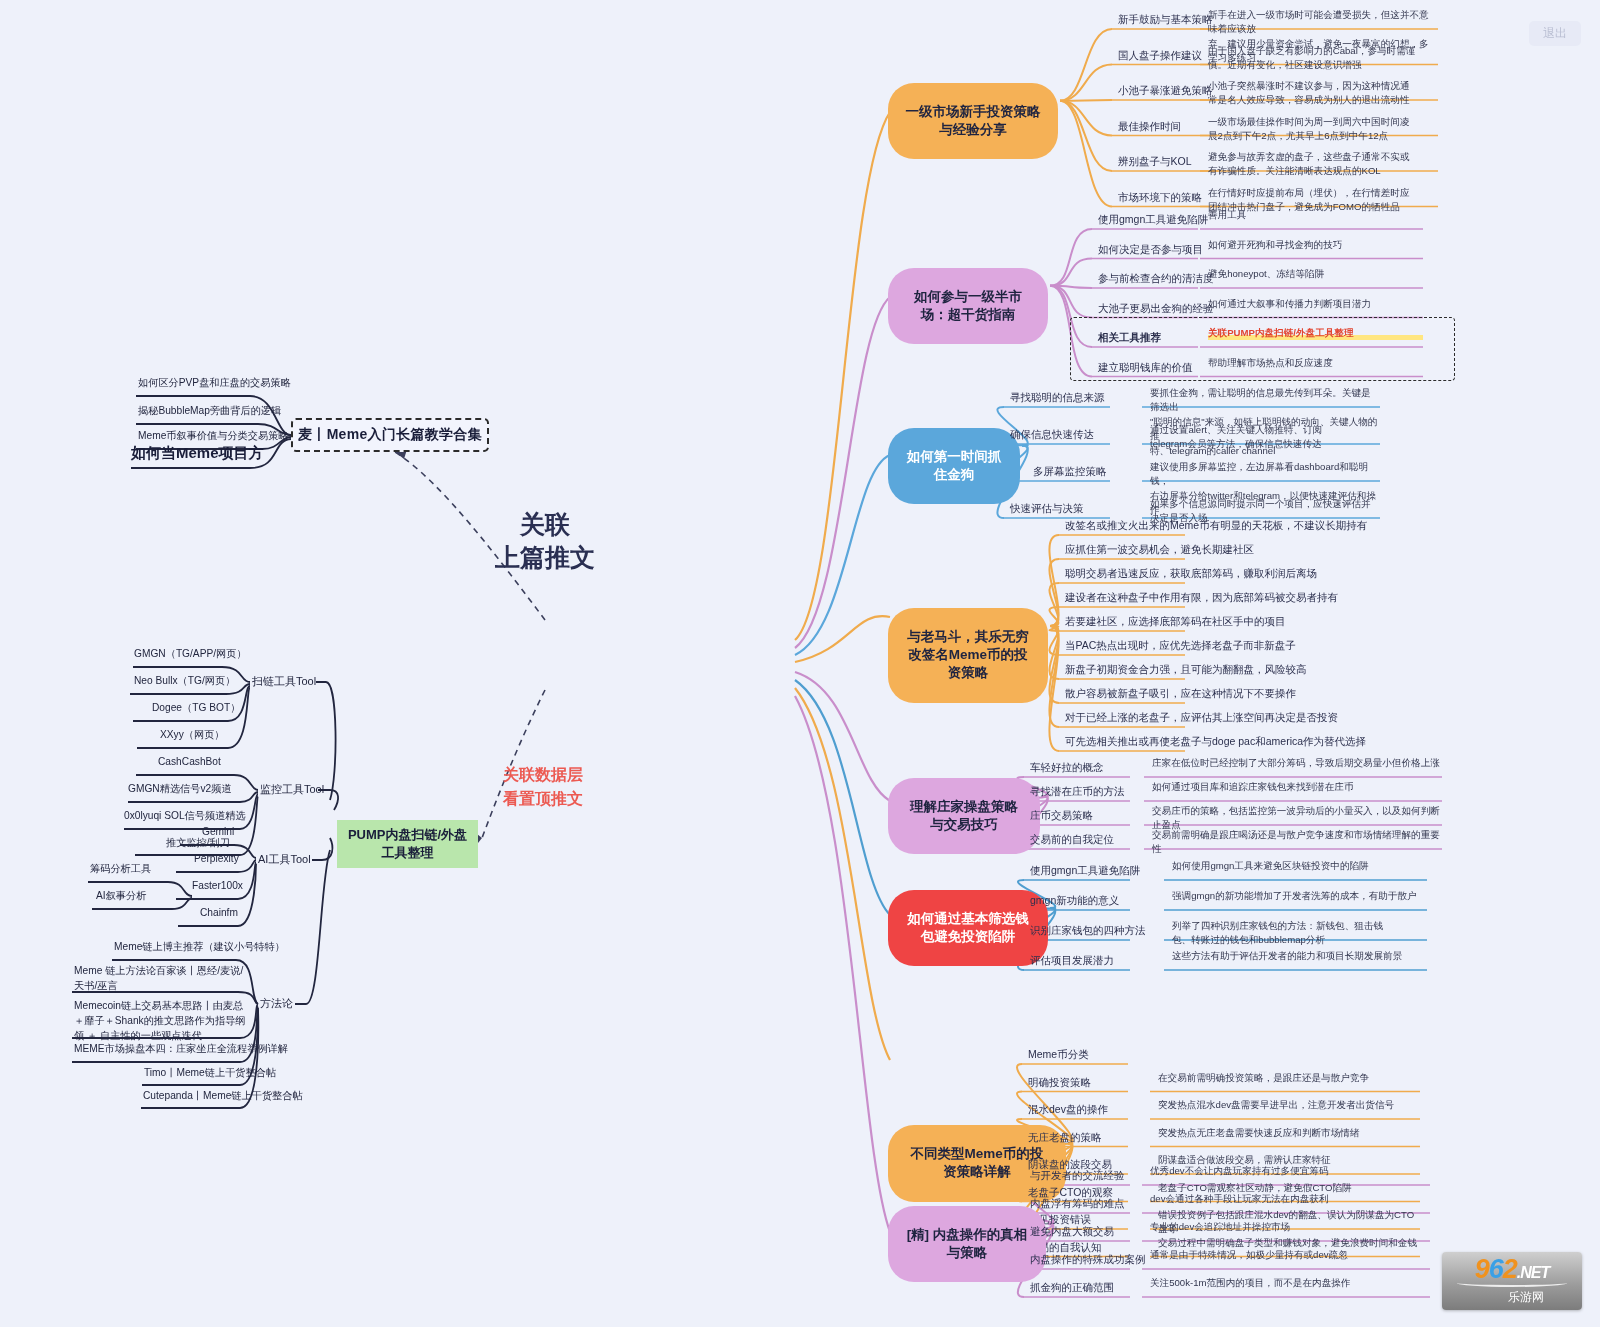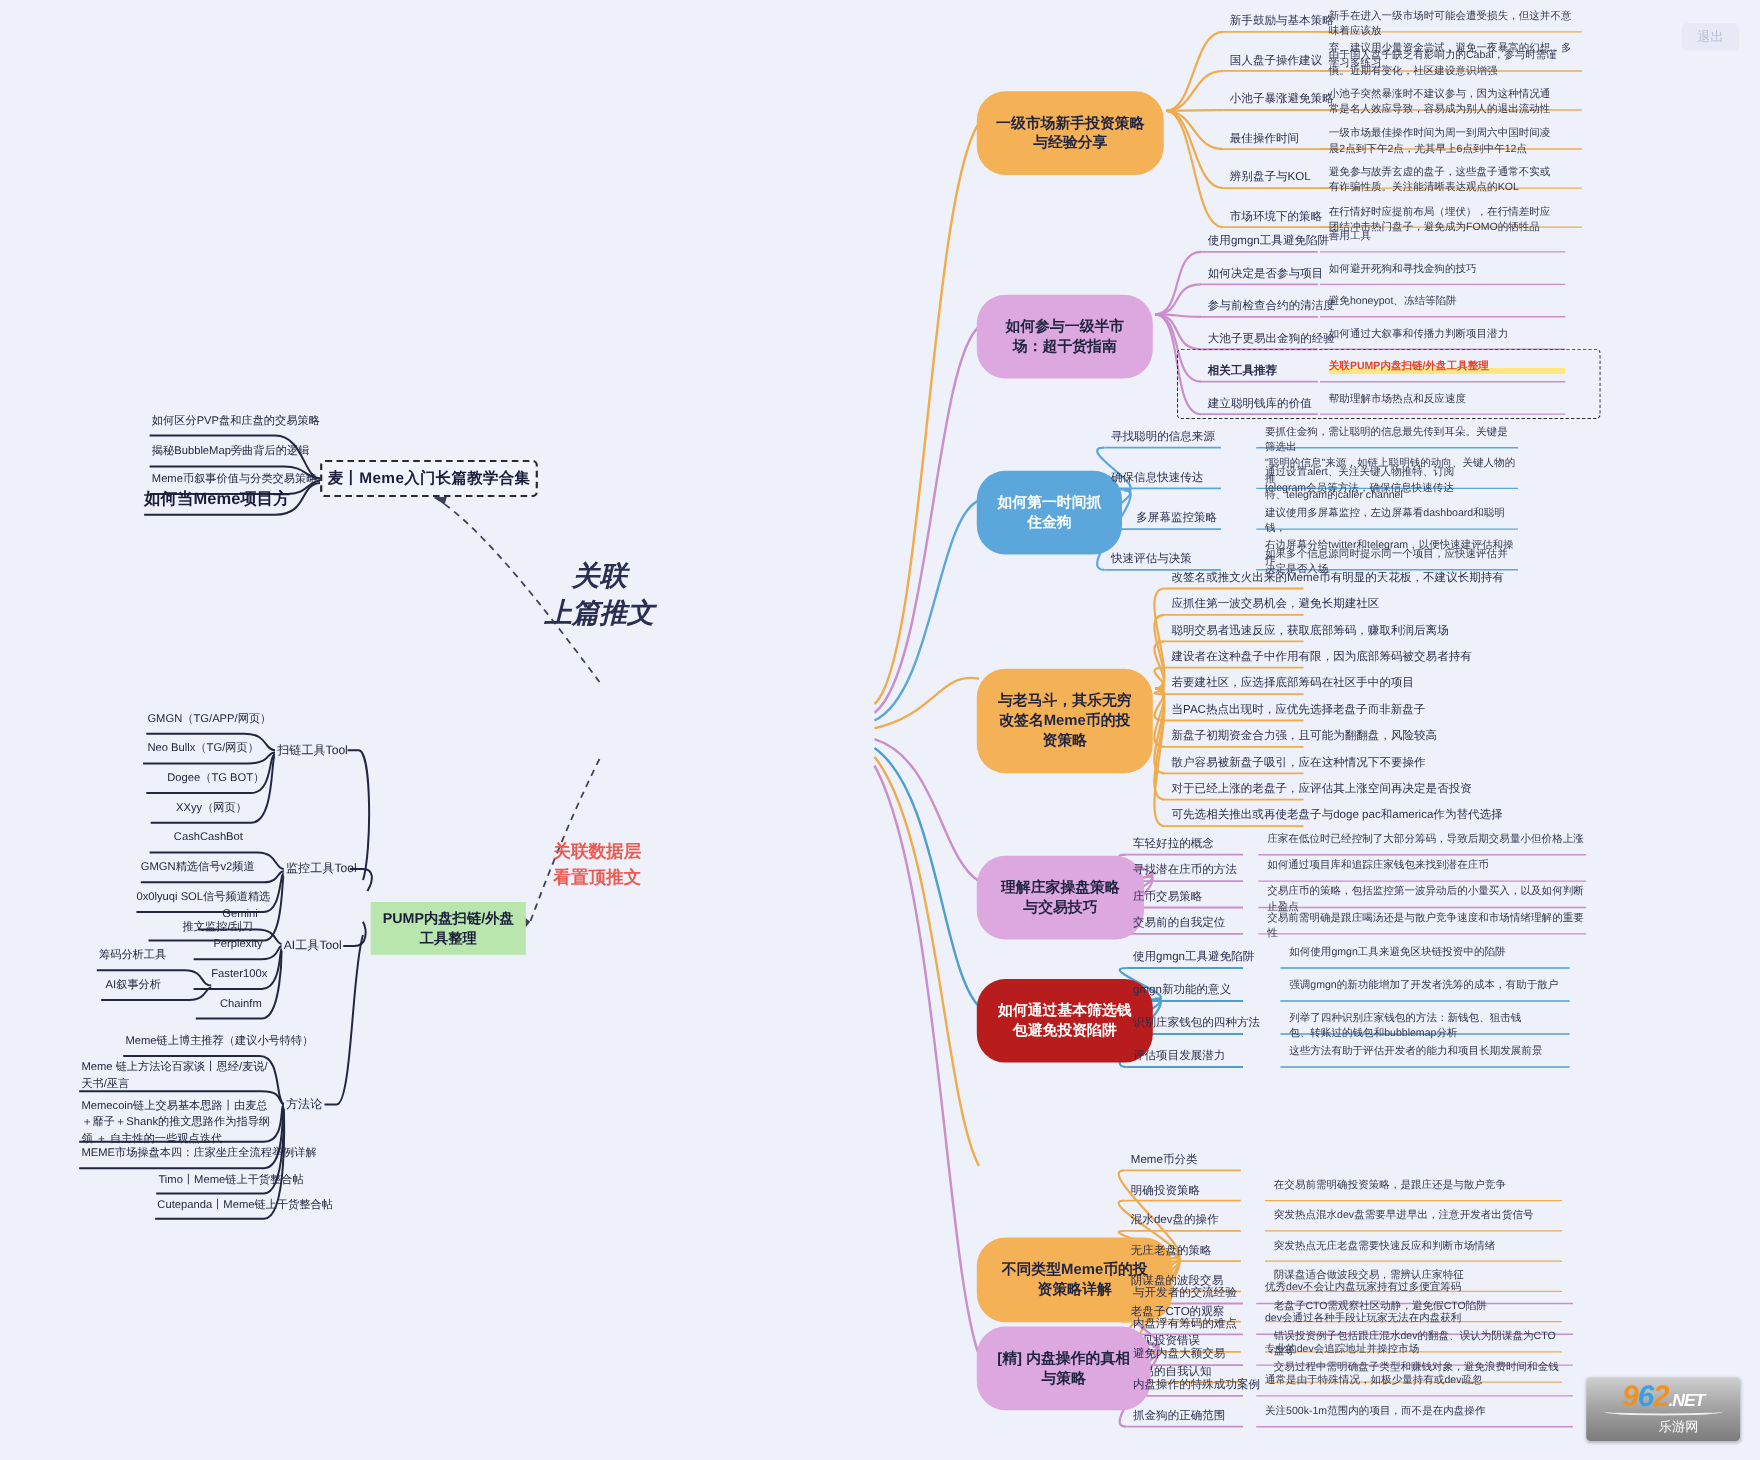--- a/index.html
+++ b/index.html
@@ -26,21 +26,21 @@
   
   .topic {
     position:absolute; border-radius:26px; padding:20px 16px;
     font-size:13.5px; font-weight:bold; color:#1f2440;
     display:flex; align-items:center; justify-content:center;
     text-align:center; line-height:1.35; white-space:pre-line;
   }
   .t-orange { background:#f5b156; }
   .t-purple { background:#dda7df; }
   .t-blue   { background:#5ba7db; color:#fff; }
-  .t-lblue  { background:#b91c1c; color:#fff; }
+  .t-lblue  { background:#ef4444; color:#fff; }
 
   
   .sub {
     position:absolute; font-size:10.5px; line-height:1.45;
     padding-bottom:3px; color:#2b2f4d; white-space:nowrap;
   }
   .leaf {
     position:absolute; font-size:9.6px; line-height:1.5; color:#33374f;
     white-space:pre-line;
   }
@@ -67,21 +67,21 @@
   }
   .box-green {
     position:absolute; left:337px; top:820px; width:141px; height:48px;
     background:#b9e6ac;
     display:flex; flex-direction:column; align-items:center; justify-content:center;
     font-size:13px; font-weight:bold; color:#1a1e3a; line-height:1.35; text-align:center;
   }
   .anno {
     position:absolute; font-weight:bold; text-align:center; line-height:1.3;
   }
-  .anno-dark { color:#2a2f52; font-size:25px;font-style:italic; }
+  .anno-dark { color:#2a2f52; font-size:25px; }
   .anno-red  { color:#ec5a52; font-size:16px; }
 
   .how-to-be { position:absolute; left:131px; top:444px; font-size:15px; font-weight:bold; color:#1a1e3a; }
 
   
   .exit-btn {
     position:absolute; right:19px; top:21px; padding:4px 14px; border-radius:5px;
     background:#e7eaf6; color:#b9bed2; font-size:12px;
   }
   

